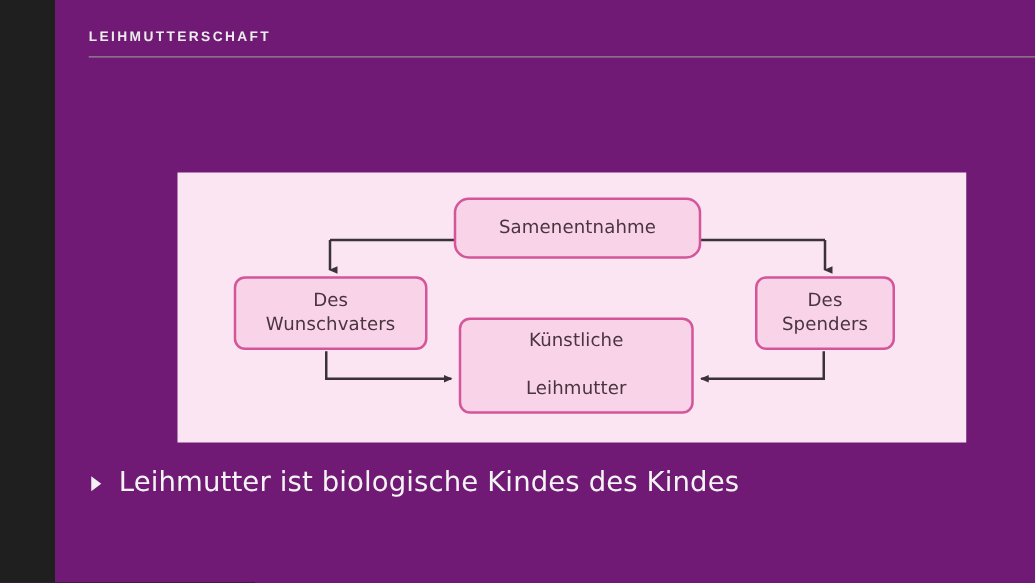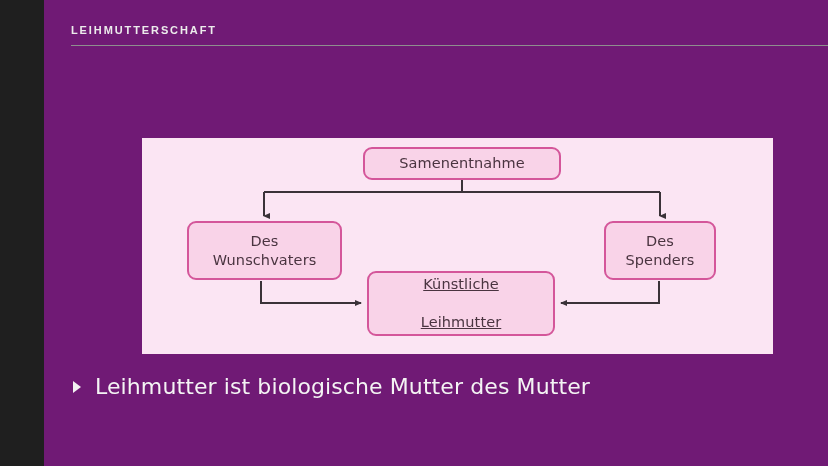--- a/index.html
+++ b/index.html
@@ -88,24 +88,24 @@
     display: flex;
     align-items: center;
     justify-content: center;
     text-align: center;
     color: #4a3440;
     font-family: "DejaVu Sans", "Liberation Sans", sans-serif;
     font-size: 14.5px;
     line-height: 19px;
     letter-spacing: 0.1px;
   }
-  #node-top    { left: 221px; top:   9px; width: 198px; height: 33px; }
+  #node-top    { left: 221px; top:   20px; width: 198px; height: 49px; border-radius: 12px; }
   #node-left   { left:  45px; top:  83px; width: 155px; height: 59px; }
   #node-right  { left: 462px; top:  83px; width: 112px; height: 59px; }
-  #node-center { left: 225px; top: 133px; width: 188px; height: 65px; text-decoration: underline; }
+  #node-center { left: 225px; top: 116px; width: 188px; height: 77px; }
 
   
   #bullet-row {
     position: absolute;
     left: 29px;
     top: 374px;
     display: flex;
     align-items: center;
   }
   #bullet-marker {
@@ -184,16 +184,16 @@
         <span>Künstliche</span><br>
         <br>
         <span>Leihmutter</span>
       </div>
     </div>
 
   </div>
 
   <div id="bullet-row">
     <span id="bullet-marker"></span>
-    <span id="bullet-text">Leihmutter ist biologische Mutter des Mutter</span>
+    <span id="bullet-text">Leihmutter ist biologische Kindes des Kindes</span>
   </div>
 
 </div>
 
 </body></html>

